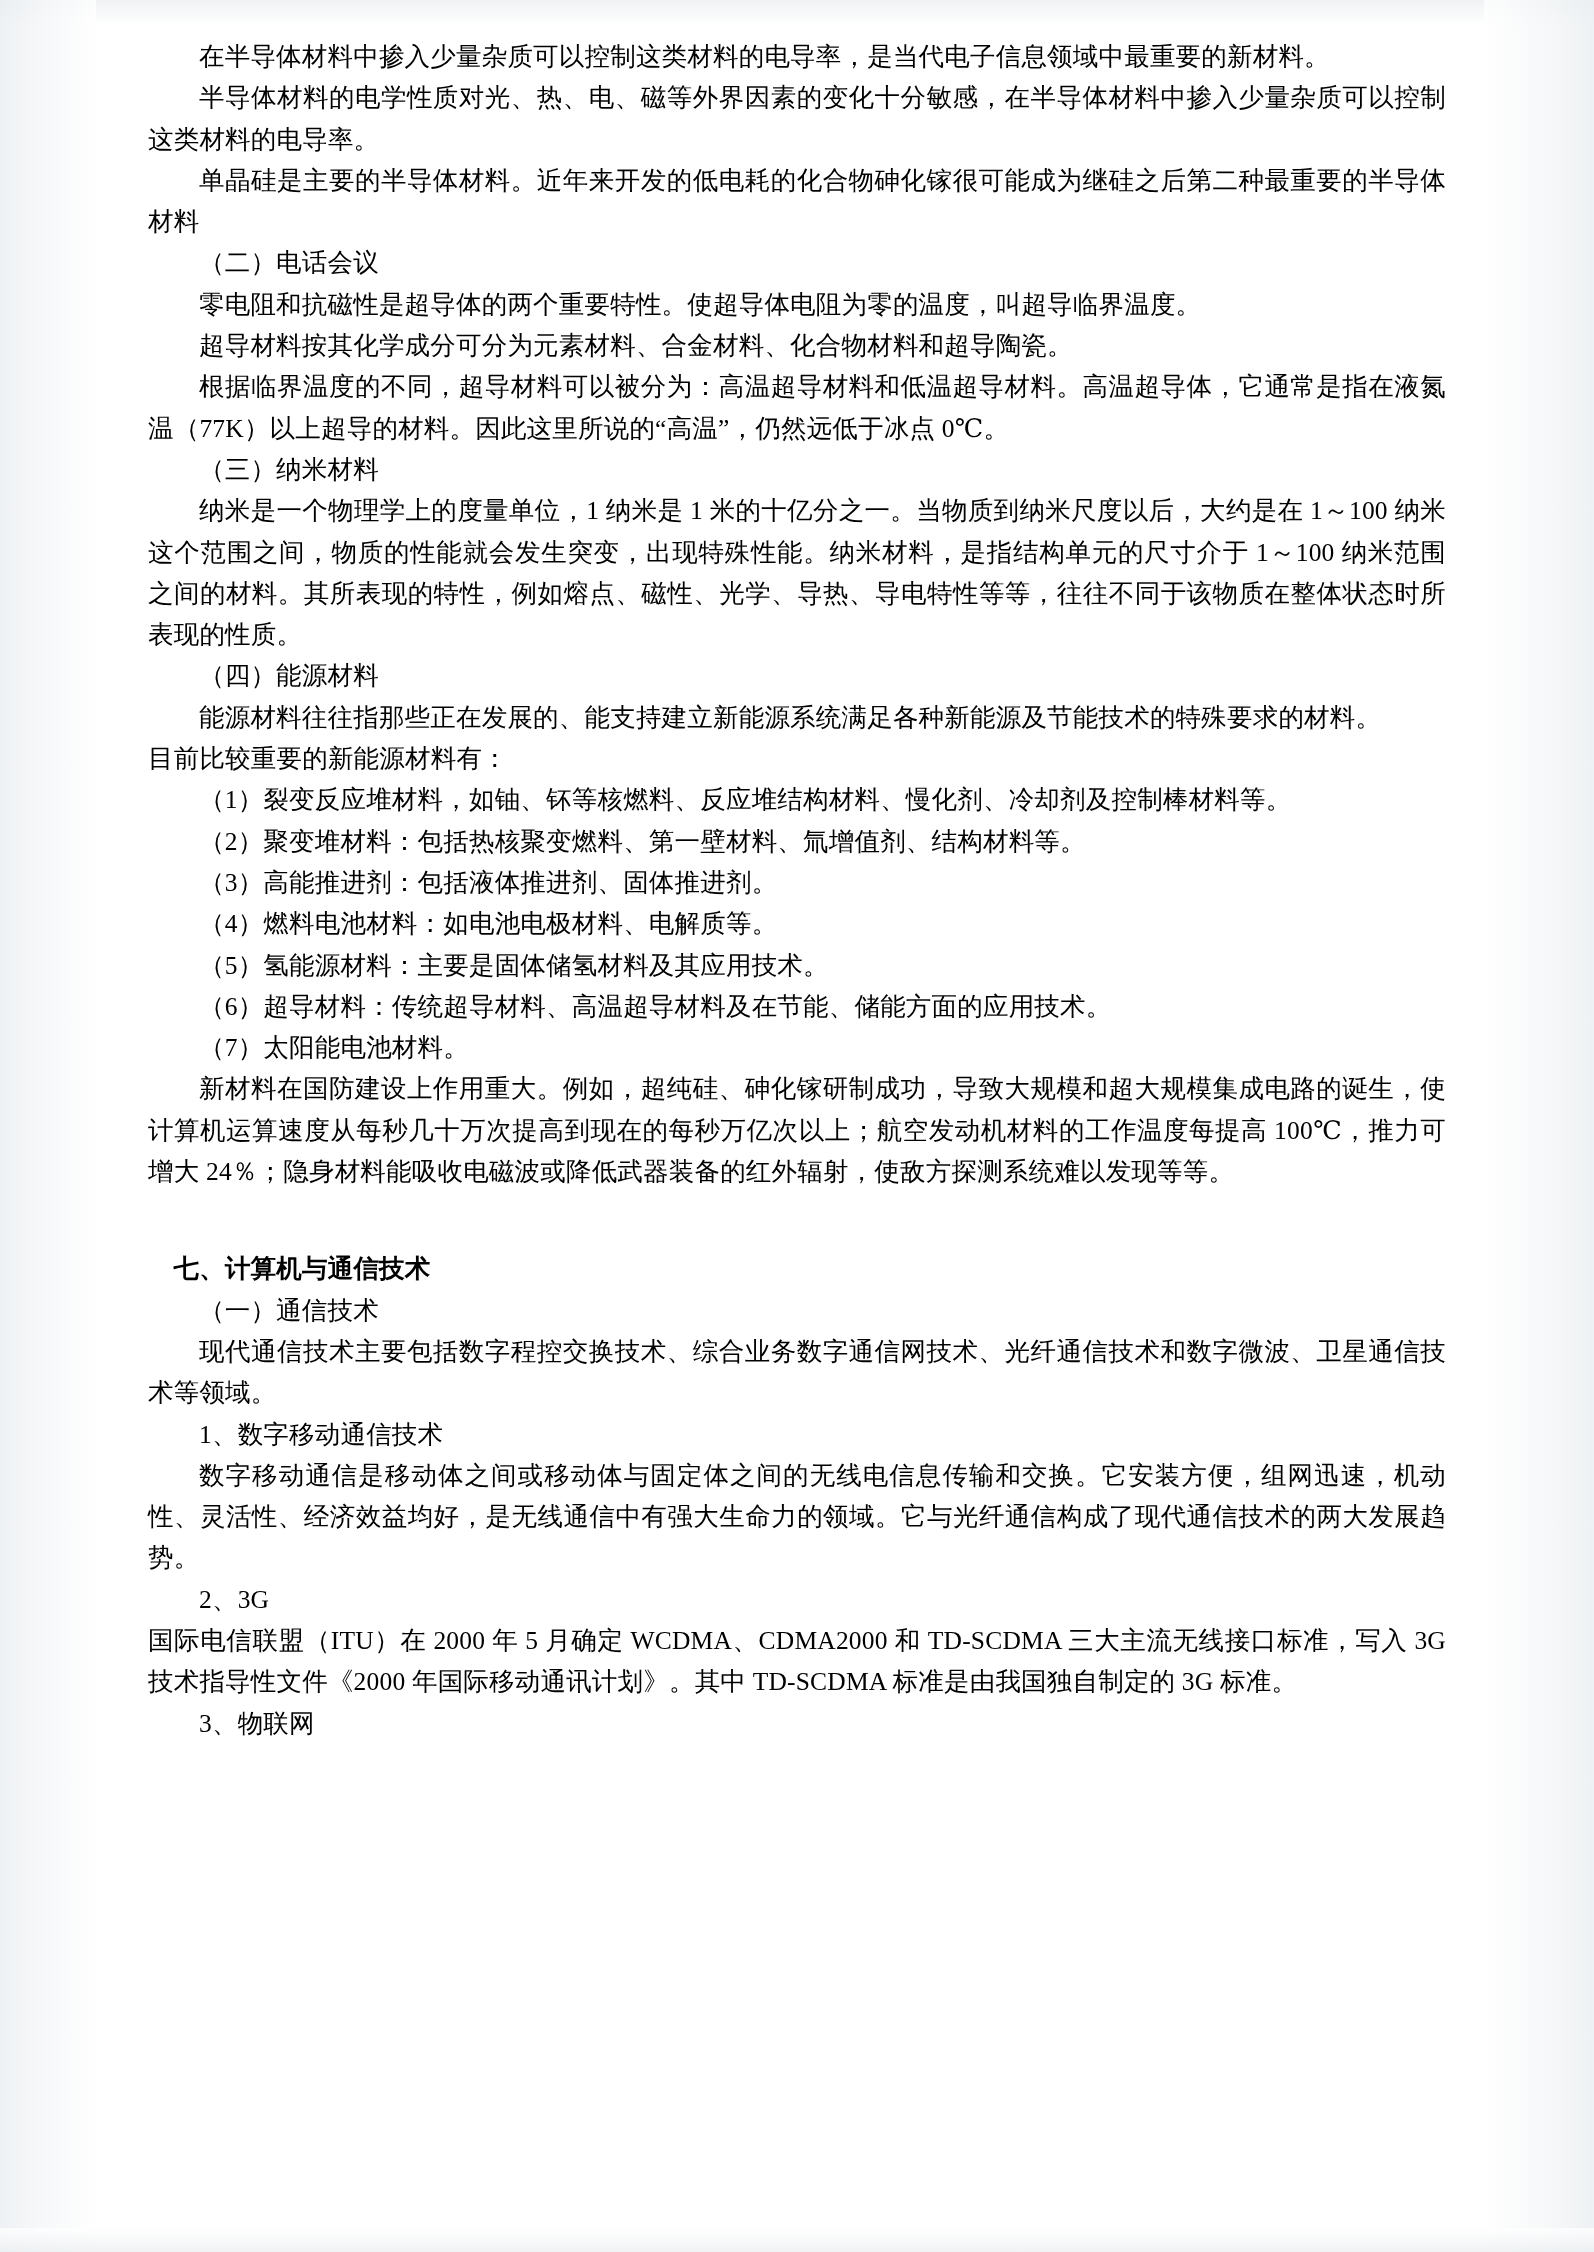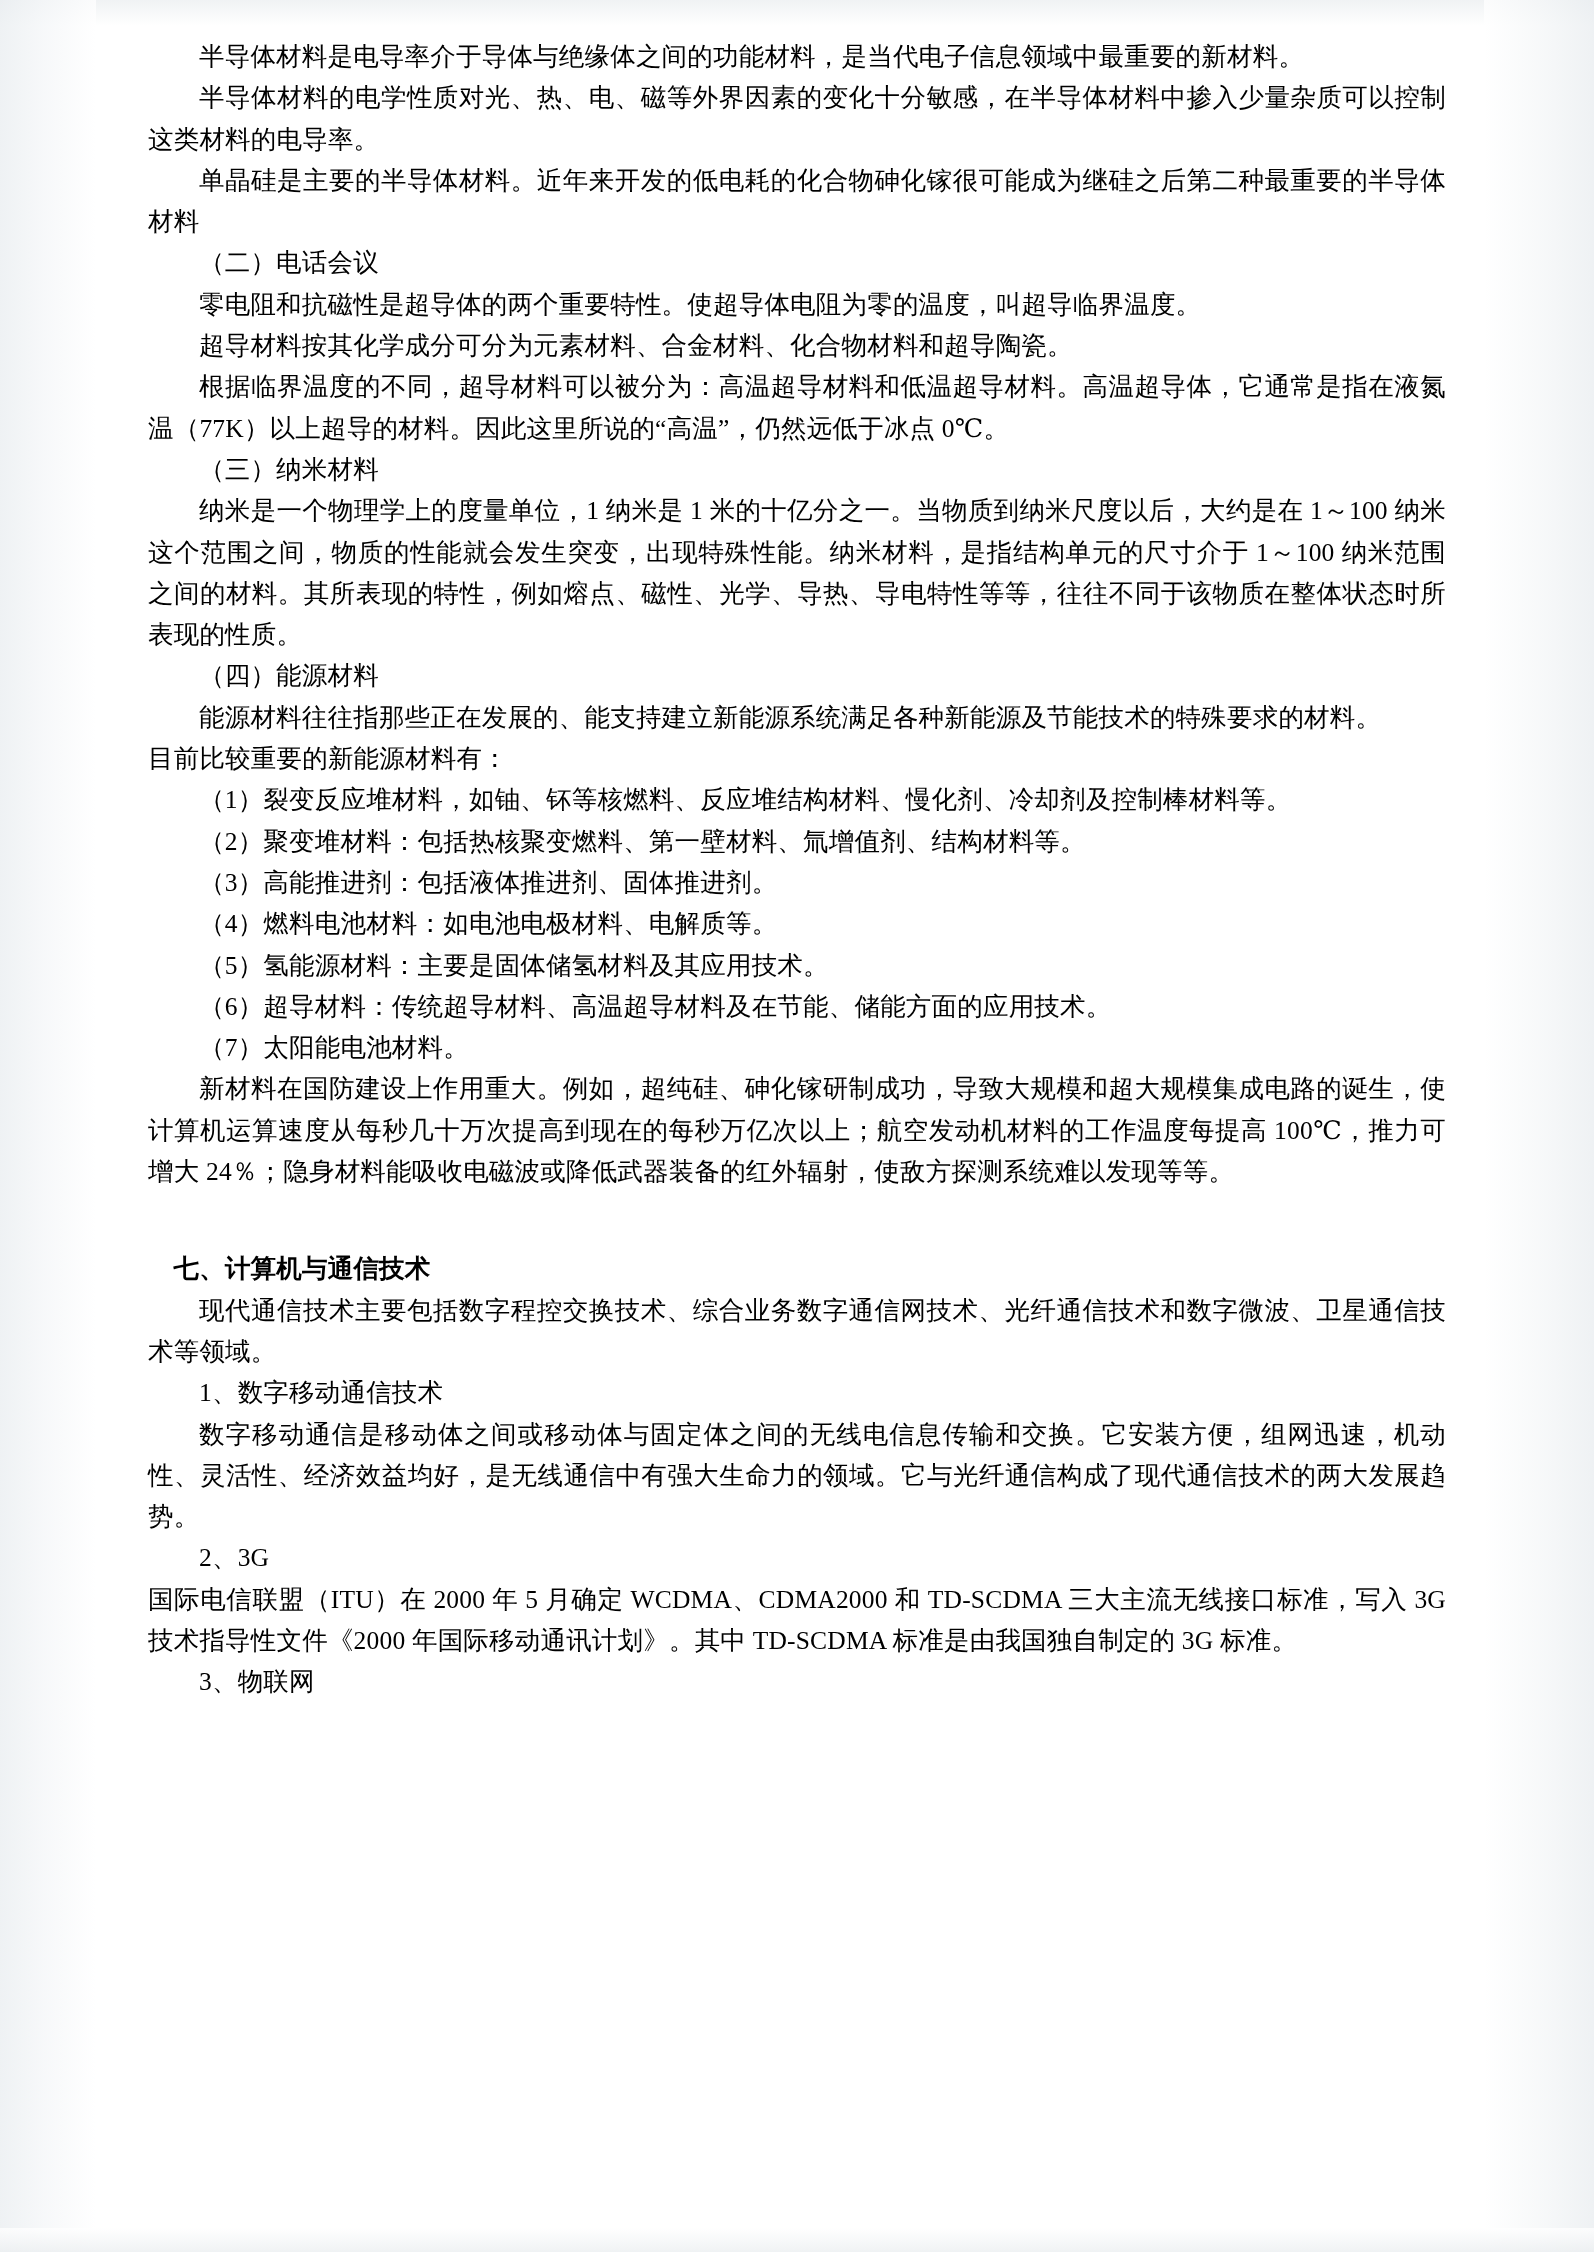--- a/index.html
+++ b/index.html
@@ -85,21 +85,21 @@
 <body>
 
 <div class="page">
   <div class="edge-top"></div>
   <div class="edge-left"></div>
   <div class="edge-right"></div>
   <div class="edge-bottom"></div>
 
   <div class="content">
 
-    <p class="indent">半导体材料是电导率介于导体与绝缘体之间的功能材料，是当代电子信息领域中最重要的新材料。</p>
+    <p class="indent">在半导体材料中掺入少量杂质可以控制这类材料的电导率，是当代电子信息领域中最重要的新材料。</p>
     <p class="indent">半导体材料的电学性质对光、热、电、磁等外界因素的变化十分敏感，在半导体材料中掺入少量杂质可以控制这类材料的电导率。</p>
     <p class="indent">单晶硅是主要的半导体材料。近年来开发的低电耗的化合物砷化镓很可能成为继硅之后第二种最重要的半导体材料</p>
     <p class="indent">（二）电话会议</p>
     <p class="indent">零电阻和抗磁性是超导体的两个重要特性。使超导体电阻为零的温度，叫超导临界温度。</p>
     <p class="indent">超导材料按其化学成分可分为元素材料、合金材料、化合物材料和超导陶瓷。</p>
     <p class="indent">根据临界温度的不同，超导材料可以被分为：高温超导材料和低温超导材料。高温超导体，它通常是指在液氮温（77K）以上超导的材料。因此这里所说的“高温”，仍然远低于冰点 0℃。</p>
     <p class="indent">（三）纳米材料</p>
     <p class="indent">纳米是一个物理学上的度量单位，1 纳米是 1 米的十亿分之一。当物质到纳米尺度以后，大约是在 1～100 纳米这个范围之间，物质的性能就会发生突变，出现特殊性能。纳米材料，是指结构单元的尺寸介于 1～100 纳米范围之间的材料。其所表现的特性，例如熔点、磁性、光学、导热、导电特性等等，往往不同于该物质在整体状态时所表现的性质。</p>
     <p class="indent">（四）能源材料</p>
     <p class="indent">能源材料往往指那些正在发展的、能支持建立新能源系统满足各种新能源及节能技术的特殊要求的材料。</p>
@@ -110,20 +110,21 @@
     <p class="indent">（4）燃料电池材料：如电池电极材料、电解质等。</p>
     <p class="indent">（5）氢能源材料：主要是固体储氢材料及其应用技术。</p>
     <p class="indent">（6）超导材料：传统超导材料、高温超导材料及在节能、储能方面的应用技术。</p>
     <p class="indent">（7）太阳能电池材料。</p>
     <p class="indent">新材料在国防建设上作用重大。例如，超纯硅、砷化镓研制成功，导致大规模和超大规模集成电路的诞生，使计算机运算速度从每秒几十万次提高到现在的每秒万亿次以上；航空发动机材料的工作温度每提高 100℃，推力可增大 24％；隐身材料能吸收电磁波或降低武器装备的红外辐射，使敌方探测系统难以发现等等。</p>
 
     <div class="gap-big"></div>
 
     <p class="heading">七、计算机与通信技术</p>
 
+    <p class="indent">（一）通信技术</p>
     <p class="indent">现代通信技术主要包括数字程控交换技术、综合业务数字通信网技术、光纤通信技术和数字微波、卫星通信技术等领域。</p>
     <p class="indent">1、数字移动通信技术</p>
     <p class="indent">数字移动通信是移动体之间或移动体与固定体之间的无线电信息传输和交换。它安装方便，组网迅速，机动性、灵活性、经济效益均好，是无线通信中有强大生命力的领域。它与光纤通信构成了现代通信技术的两大发展趋势。</p>
     <p class="indent">2、3G</p>
     <p class="noindent">国际电信联盟（ITU）在 2000 年 5 月确定 WCDMA、CDMA2000 和 TD-SCDMA 三大主流无线接口标准，写入 3G 技术指导性文件《2000 年国际移动通讯计划》。其中 TD-SCDMA 标准是由我国独自制定的 3G 标准。</p>
     <p class="indent">3、物联网</p>
 
   </div>
 </div>
 

